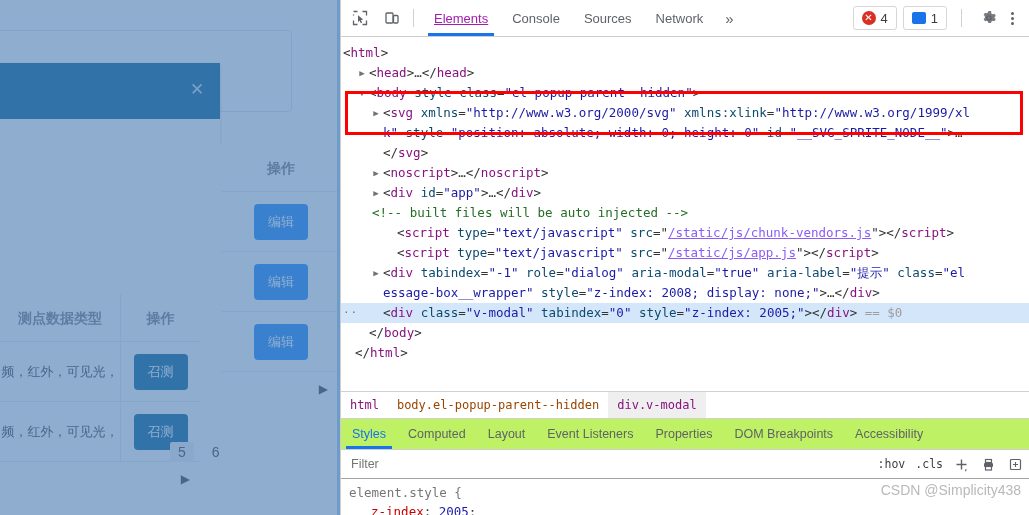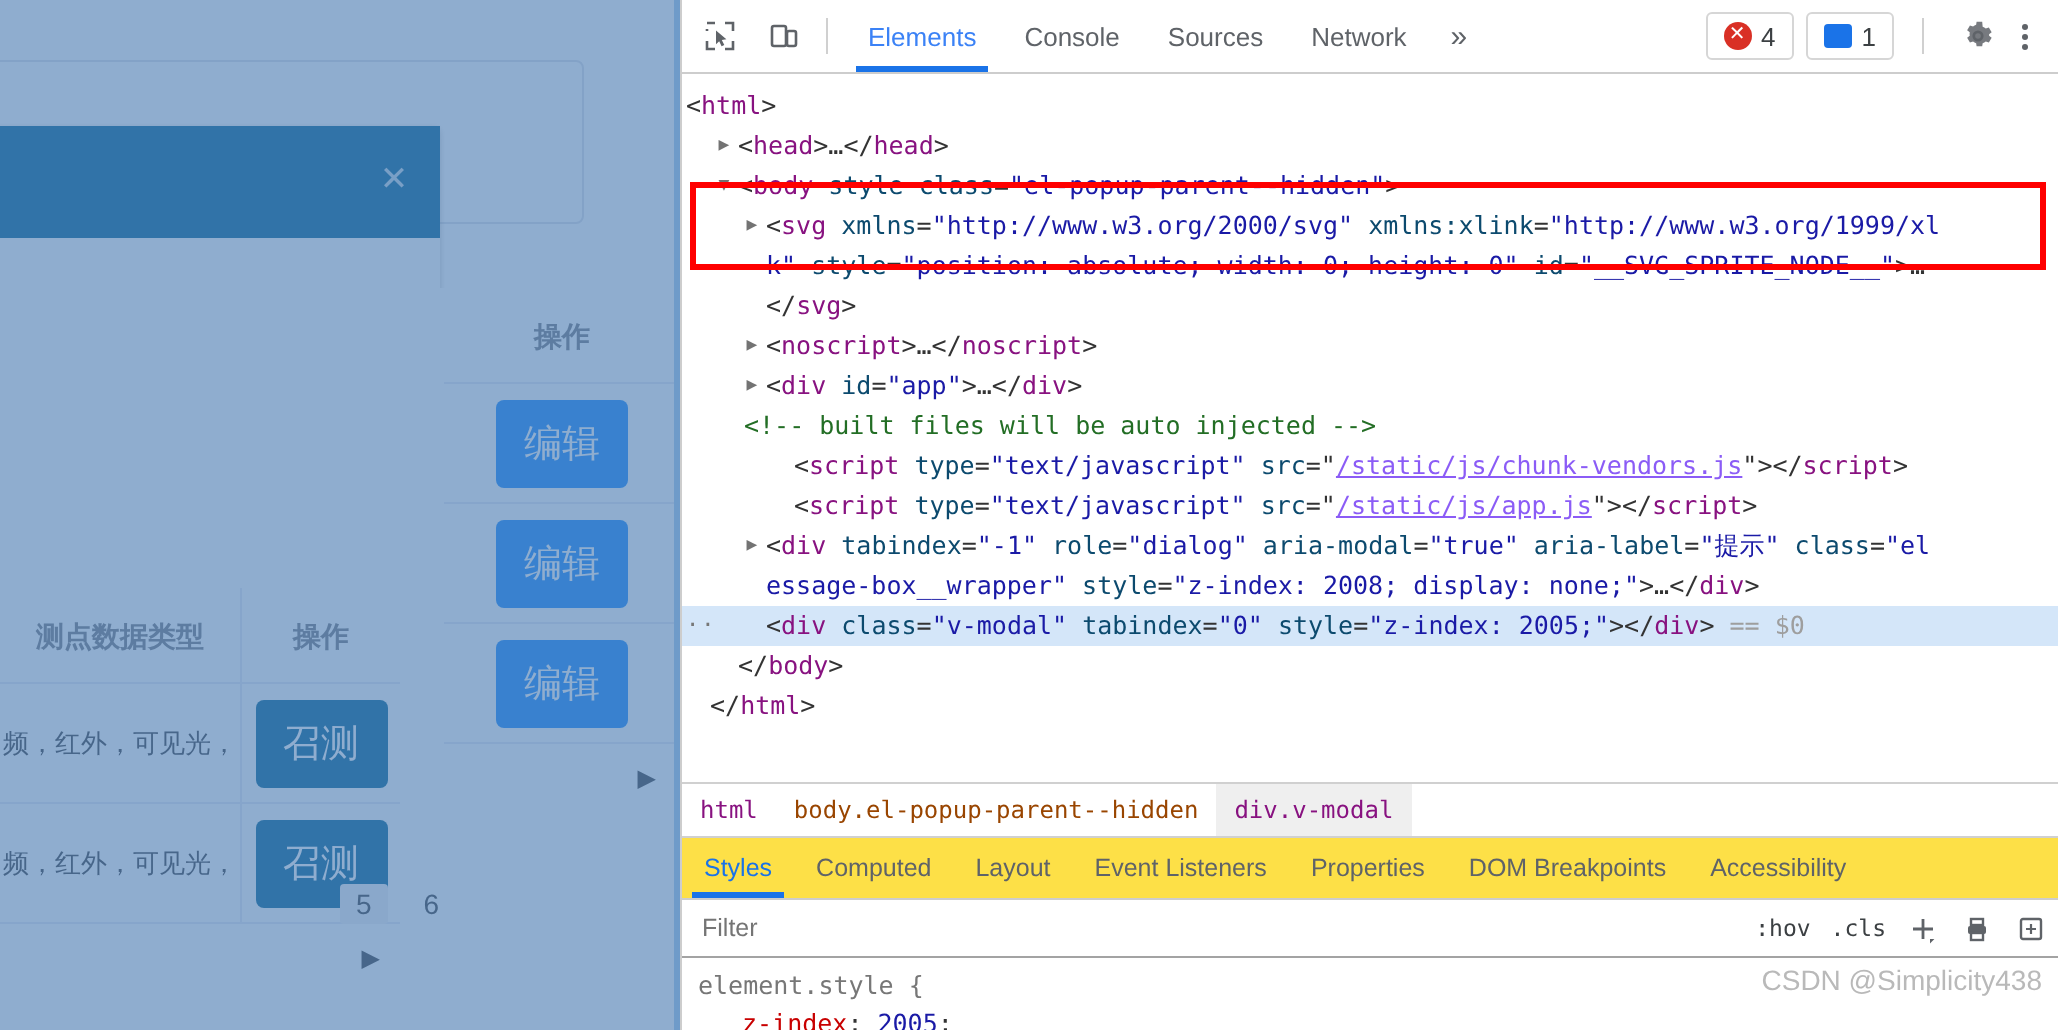--- a/index.html
+++ b/index.html
@@ -50,21 +50,21 @@
     color:#909399;font-size:14px;font-weight:700;border-bottom:1px solid #ebeef5;
     box-sizing:border-box;
   }
   .pb-td{
     position:absolute;height:60px;border-bottom:1px solid #ebeef5;box-sizing:border-box;
     display:flex;align-items:center;justify-content:center;
     color:#606266;font-size:13px;
   }
   .pb-btn{
     background:#2f7fa8;color:#fff;border:none;border-radius:4px;
-    font-size:19px;padding:9px 14px;font-family:inherit;
+    font-size:13px;padding:9px 14px;font-family:inherit;
   }
   .pb-btn-edit{background:#409eff;}
   .pb-arrow{color:#606266;font-size:12px;}
   .pb-pager{
     position:absolute;left:170px;top:432px;width:170px;height:40px;
     display:flex;align-items:center;gap:18px;color:#606266;font-size:14px;
   }
   .pb-pagenum{padding:2px 8px;background:#f4f4f5;border-radius:2px;}
 
   
@@ -91,21 +91,21 @@
   .tb-icon{
     width:26px;height:26px;margin-left:6px;display:flex;
     align-items:center;justify-content:center;border-radius:2px;
   }
   .tb-sep{width:1px;height:18px;background:#d0d0d0;margin:0 8px;}
   .dt-tabs{display:flex;align-items:stretch;height:36px;}
   .dt-tab{
     display:flex;align-items:center;padding:0 12px;font-size:13px;color:#5f6368;
     position:relative;height:36px;box-sizing:border-box;white-space:nowrap;
   }
-  .dt-tab.active{color:#3b82f6;}
+  .dt-tab.active{color:#a21caf;text-decoration:underline;}
   .dt-tab.active:after{
     content:"";position:absolute;left:6px;right:6px;bottom:0;height:3px;background:#1a73e8;
   }
   .dt-more{font-size:15px;color:#5f6368;padding:0 10px;}
   .tb-right{margin-left:auto;display:flex;align-items:center;padding-right:6px;}
   .badge{
     display:flex;align-items:center;gap:5px;height:22px;padding:0 8px;
     border:1px solid #d6d6d6;border-radius:3px;font-size:13px;color:#3c4043;
     margin-right:6px;background:#fff;
   }
@@ -146,21 +146,21 @@
     height:26px;border-top:1px solid #d0d0d0;border-bottom:1px solid #d0d0d0;
     display:flex;align-items:center;background:#fff;
     font-family:"DejaVu Sans Mono","Liberation Mono",monospace;font-size:12px;
   }
   .crumb{padding:0 9px;height:26px;line-height:26px;color:#881280;}
   .crumb.mid{color:#994500;}
   .crumb.cur{background:#efefef;color:#881280;}
 
   
   .pane-tabs{
-    height:30px;display:flex;align-items:stretch;border-bottom:1px solid #cdcdcd;background:#fde047;
+    height:30px;display:flex;align-items:stretch;border-bottom:1px solid #cdcdcd;background:#bef264;
   }
   .ptab{
     display:flex;align-items:center;padding:0 11px;font-size:12.5px;color:#5f6368;
     position:relative;height:30px;box-sizing:border-box;white-space:nowrap;
   }
   .ptab.active{color:#1a73e8;}
   .ptab.active:after{
     content:"";position:absolute;left:5px;right:5px;bottom:0;height:3px;background:#1a73e8;
   }
 

